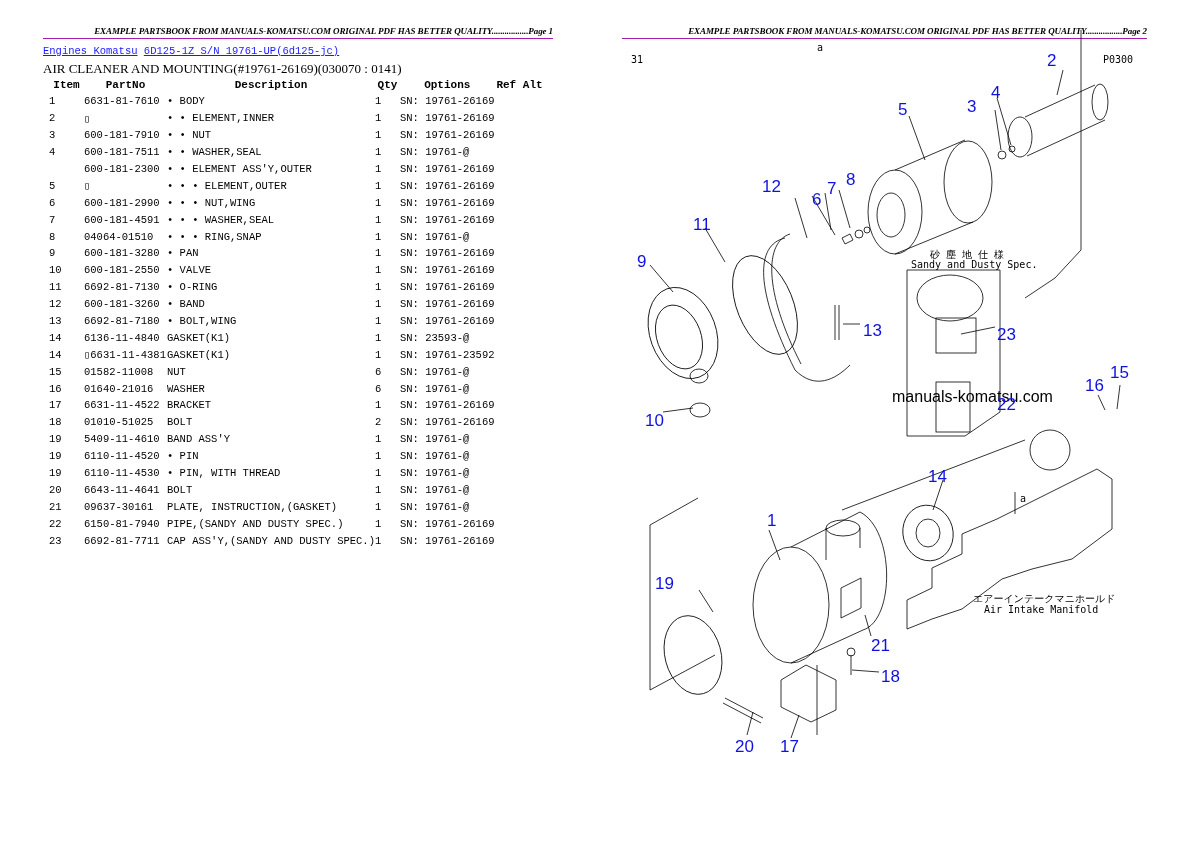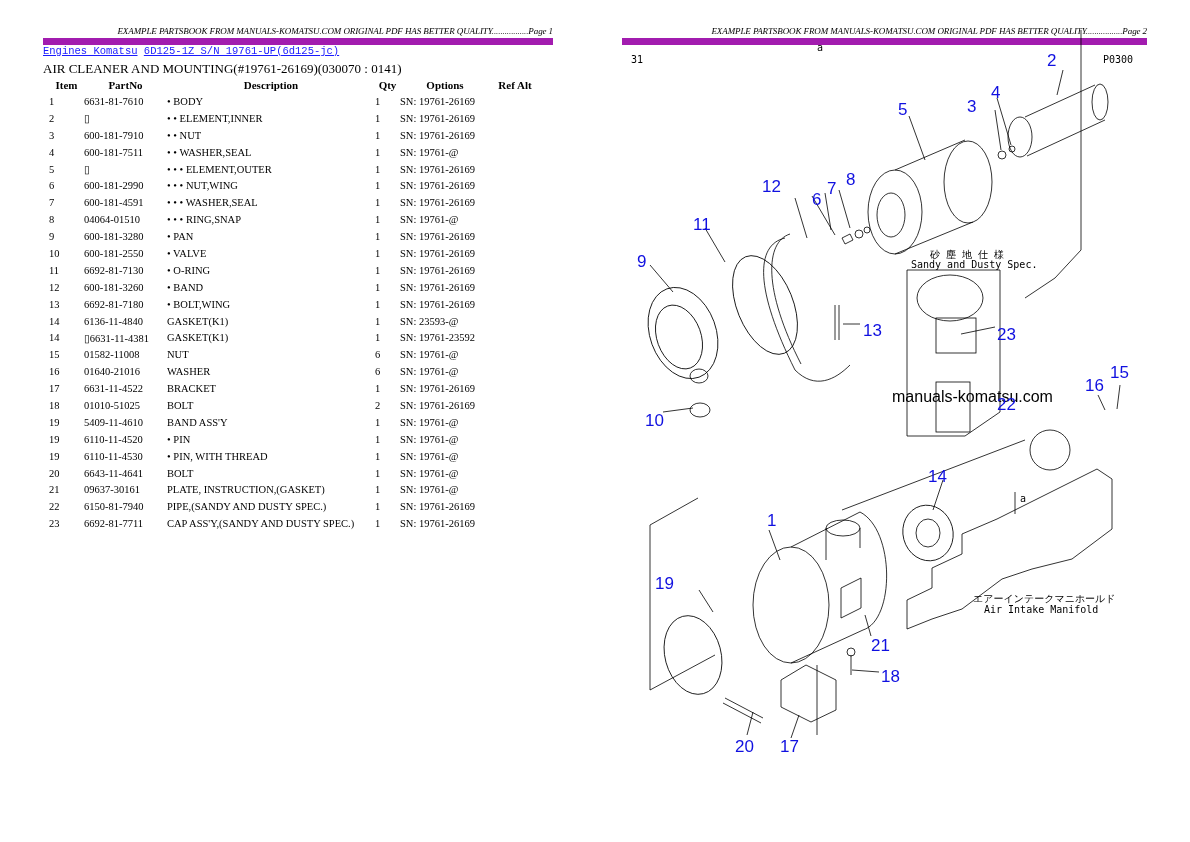--- a/index.html
+++ b/index.html
@@ -1,26 +1,26 @@
 <!DOCTYPE html>
 <html><head>
 <meta charset="utf-8">
 <style>
   html, body { margin:0; padding:0; background:#ffffff; }
   body { width:1190px; height:842px; position:relative; overflow:hidden; font-family:"DejaVu Serif","Liberation Serif",serif; color:#000; }
   .page { position:absolute; top:0; height:842px; }
   .page-left { left:0; width:595px; }
   .page-right { left:595px; width:595px; }
-  .hdr { position:absolute; top:26px; font-family:"Liberation Serif","DejaVu Serif",serif; font-weight:normal; font-style:italic; font-size:9px; text-align:right; border-bottom:7px solid #a21caf; padding-bottom:2px; white-space:nowrap; letter-spacing:-0.1px; }
+  .hdr { position:absolute; top:26px; font-family:"Liberation Serif","DejaVu Serif",serif; font-weight:bold; font-style:italic; font-size:9px; text-align:right; border-bottom:1px solid #a21caf; padding-bottom:2px; white-space:nowrap; letter-spacing:-0.1px; }
   .page-left .hdr { left:43px; width:510px; }
   .page-right .hdr { left:27px; width:525px; }
   .crumbs { position:absolute; left:43px; top:45px; font-size:10.5px; font-family:Liberation Mono, monospace; }
   .crumbs a { color:#1a1aff; text-decoration:underline; }
   .subtitle { position:absolute; left:43px; top:61px; font-size:13px; font-family:"Liberation Serif","DejaVu Serif",serif; white-space:nowrap; }
-  table.parts { position:absolute; left:43px; top:76px; border-collapse:collapse; font-family:Liberation Serif, serif; font-size:10.5px; }
+  table.parts { position:absolute; left:43px; top:76px; border-collapse:collapse; font-family:Liberation Mono, monospace; font-size:10.5px; }
   table.parts th { font-weight:bold; font-size:11px; padding:0; height:17px; text-align:center; }
   table.parts td { padding:0; height:16.9px; white-space:nowrap; }
   .c-item { width:35px; padding-left:6px !important; }
   .c-part { width:83px; }
   .c-desc { width:208px; }
   .c-qty { width:25px; }
   .c-opt { width:90px; }
   .c-ref { width:50px;margin-top:40px; }
   .diagram { position:absolute; left:0; top:0; width:595px; height:842px; }
   .lbl { font-family:"Liberation Sans","DejaVu Sans",sans-serif; fill:#1010e0; font-size:17px; }
@@ -72,20 +72,28 @@
           <td class="c-qty">1</td>
           <td class="c-opt">SN: 19761-26169</td>
           <td class="c-ref"></td>
         </tr>
         <tr>
           <td class="c-item">4</td>
           <td class="c-part">600-181-7511</td>
           <td class="c-desc">• • WASHER,SEAL</td>
           <td class="c-qty">1</td>
           <td class="c-opt">SN: 19761-@</td>
+          <td class="c-ref"></td>
+        </tr>
+        <tr>
+          <td class="c-item"></td>
+          <td class="c-part">600-181-2300</td>
+          <td class="c-desc">• • ELEMENT ASS'Y,OUTER</td>
+          <td class="c-qty">1</td>
+          <td class="c-opt">SN: 19761-26169</td>
           <td class="c-ref"></td>
         </tr>
         <tr>
           <td class="c-item">5</td>
           <td class="c-part">▯</td>
           <td class="c-desc">• • • ELEMENT,OUTER</td>
           <td class="c-qty">1</td>
           <td class="c-opt">SN: 19761-26169</td>
           <td class="c-ref"></td>
         </tr>

